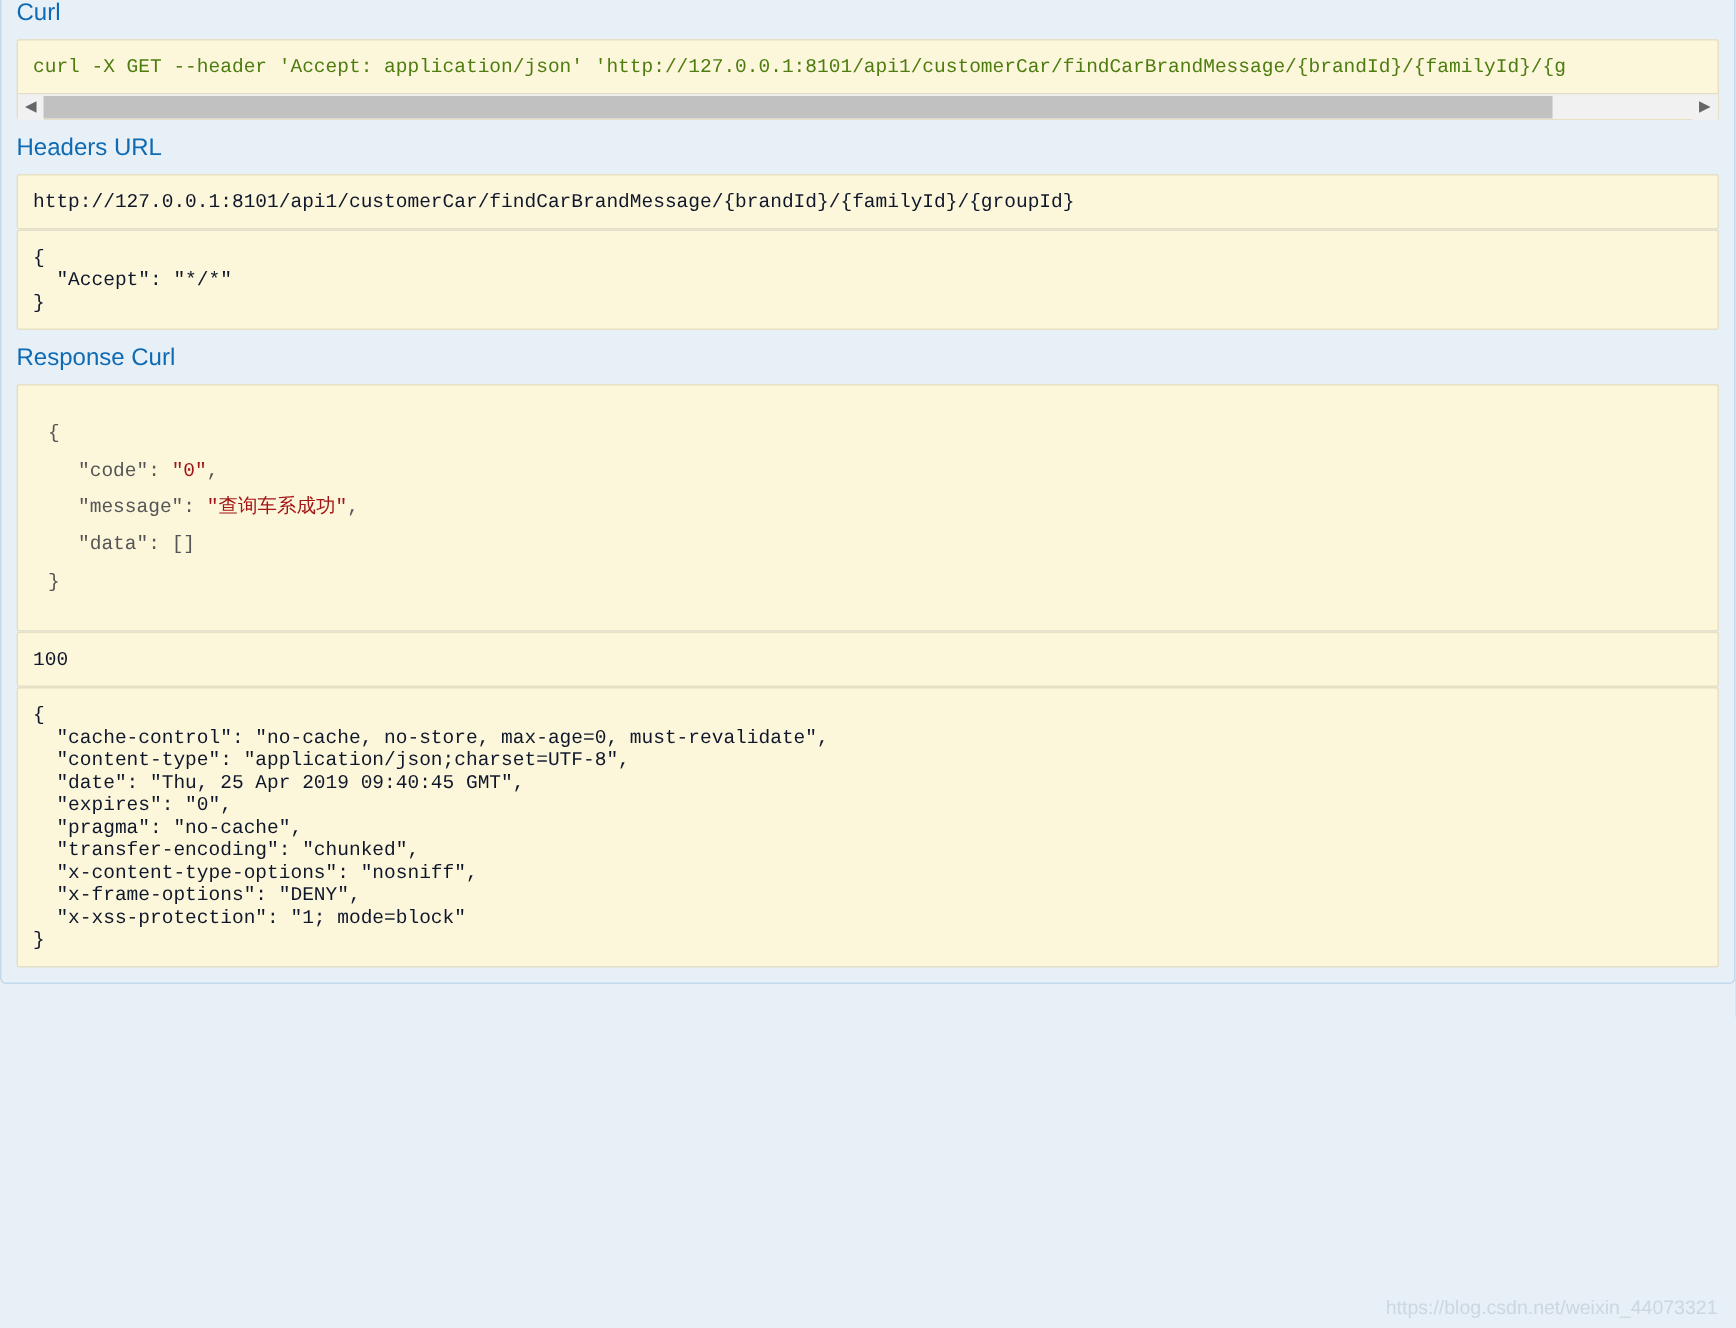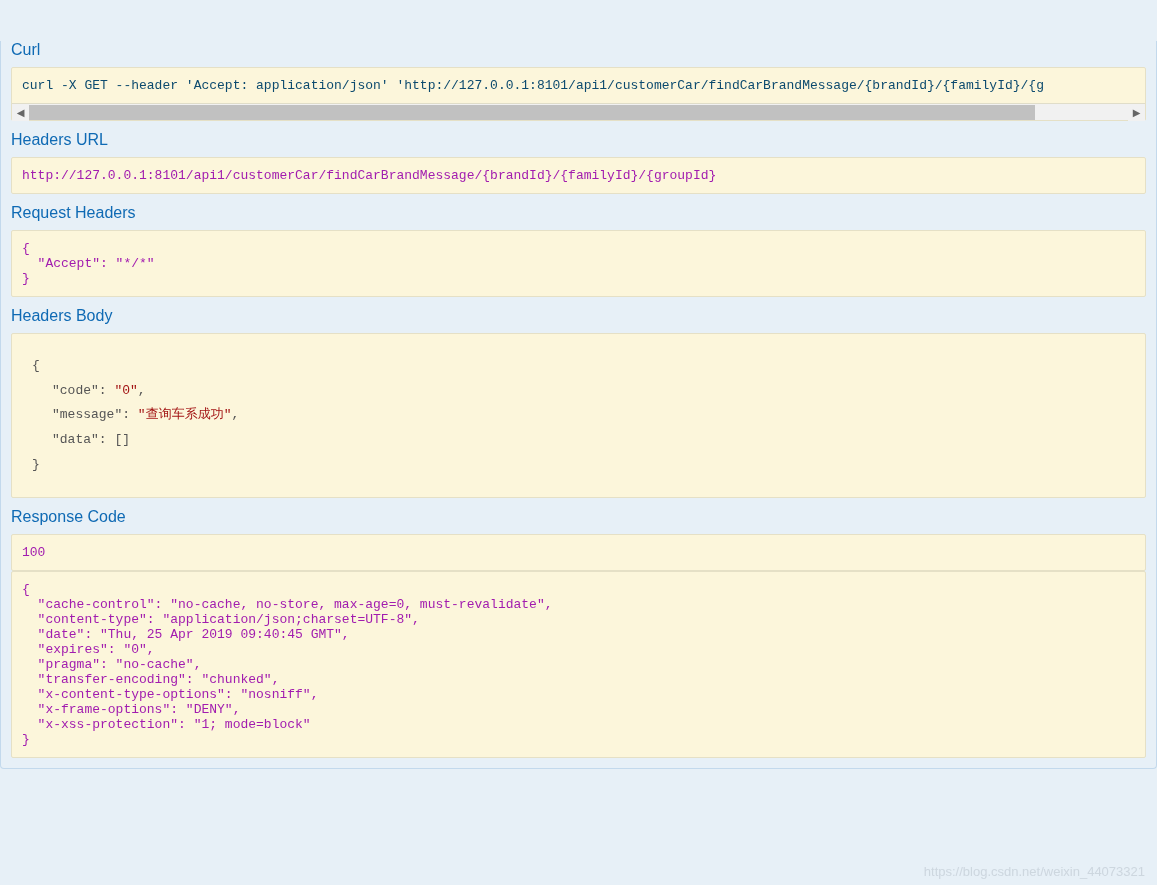--- a/index.html
+++ b/index.html
@@ -11,57 +11,56 @@
     font-size: 14px;
     color: #333;
     width: 1157px;
   }
   .container {
     border: 1px solid #c3d9ec;
     border-top: none;
     border-radius: 0 0 4px 4px;
     padding: 0 10px 10px 10px;
     overflow: hidden;
-    margin-top: 41px;
   }
   h4.section-title {
     color: #0f6ab4;
     font-size: 16px;
     font-weight: 500;
     margin: 10px 0 8px 0;
   }
   h4.section-title.first {
     margin-top: 0;
   }
   pre.block {
     background: #fcf6db;
     border: 1px solid #e5e0c6;
     border-radius: 2px;
     padding: 10px;
     margin: 0;
     font-family: Consolas, "Courier New", monospace;
     font-size: 13px;
     white-space: pre;
     overflow-x: hidden;
-    color: #a21caf;
+    color: #0f172a;
   }
   .curl-wrapper {
     background: #fcf6db;
     border: 1px solid #e5e0c6;
     border-radius: 2px;
     padding: 10px 0 0 0;
     margin: 0;
   }
   .curl-wrapper .curl-text {
     font-family: Consolas, "Courier New", monospace;
     font-size: 13px;
     white-space: pre;
     overflow: hidden;
     padding: 0 10px;
-    color: #0c4a6e;
+    color: #4d7c0f;
   }
   .scrollbar {
     display: flex;
     align-items: center;
     height: 17px;
     background: #f1f1f1;
     border-top: 1px solid #e0ddc9;
     margin-top:10px;
   }
   .scrollbar .arrow {
@@ -126,41 +125,39 @@
       <div class="track">
         <div class="thumb"></div>
       </div>
       <div class="arrow">▶</div>
     </div>
   </div>
 
   <h4 class="section-title">Headers URL</h4>
   <pre class="block">http://127.0.0.1:8101/api1/customerCar/findCarBrandMessage/{brandId}/{familyId}/{groupId}</pre>
 
-  <h4 class="section-title">Request Headers</h4>
   <pre class="block">{
   "Accept": "*/*"
 }</pre>
 
-  <h4 class="section-title">Headers Body</h4>
+  <h4 class="section-title">Response Curl</h4>
   <div class="json-body">
     <div><span class="brace">{</span></div>
     <div style="padding-left:20px;">
       <span class="key">"code"</span><span class="brace">: </span><span class="str">"0"</span><span class="brace">,</span>
     </div>
     <div style="padding-left:20px;">
       <span class="key">"message"</span><span class="brace">: </span><span class="str">"查询车系成功"</span><span class="brace">,</span>
     </div>
     <div style="padding-left:20px;">
       <span class="key">"data"</span><span class="brace">: </span><span class="brace">[]</span>
     </div>
     <div><span class="brace">}</span></div>
   </div>
 
-  <h4 class="section-title">Response Code</h4>
   <pre class="block">100</pre>
 
   <pre class="block">{
   "cache-control": "no-cache, no-store, max-age=0, must-revalidate",
   "content-type": "application/json;charset=UTF-8",
   "date": "Thu, 25 Apr 2019 09:40:45 GMT",
   "expires": "0",
   "pragma": "no-cache",
   "transfer-encoding": "chunked",
   "x-content-type-options": "nosniff",

